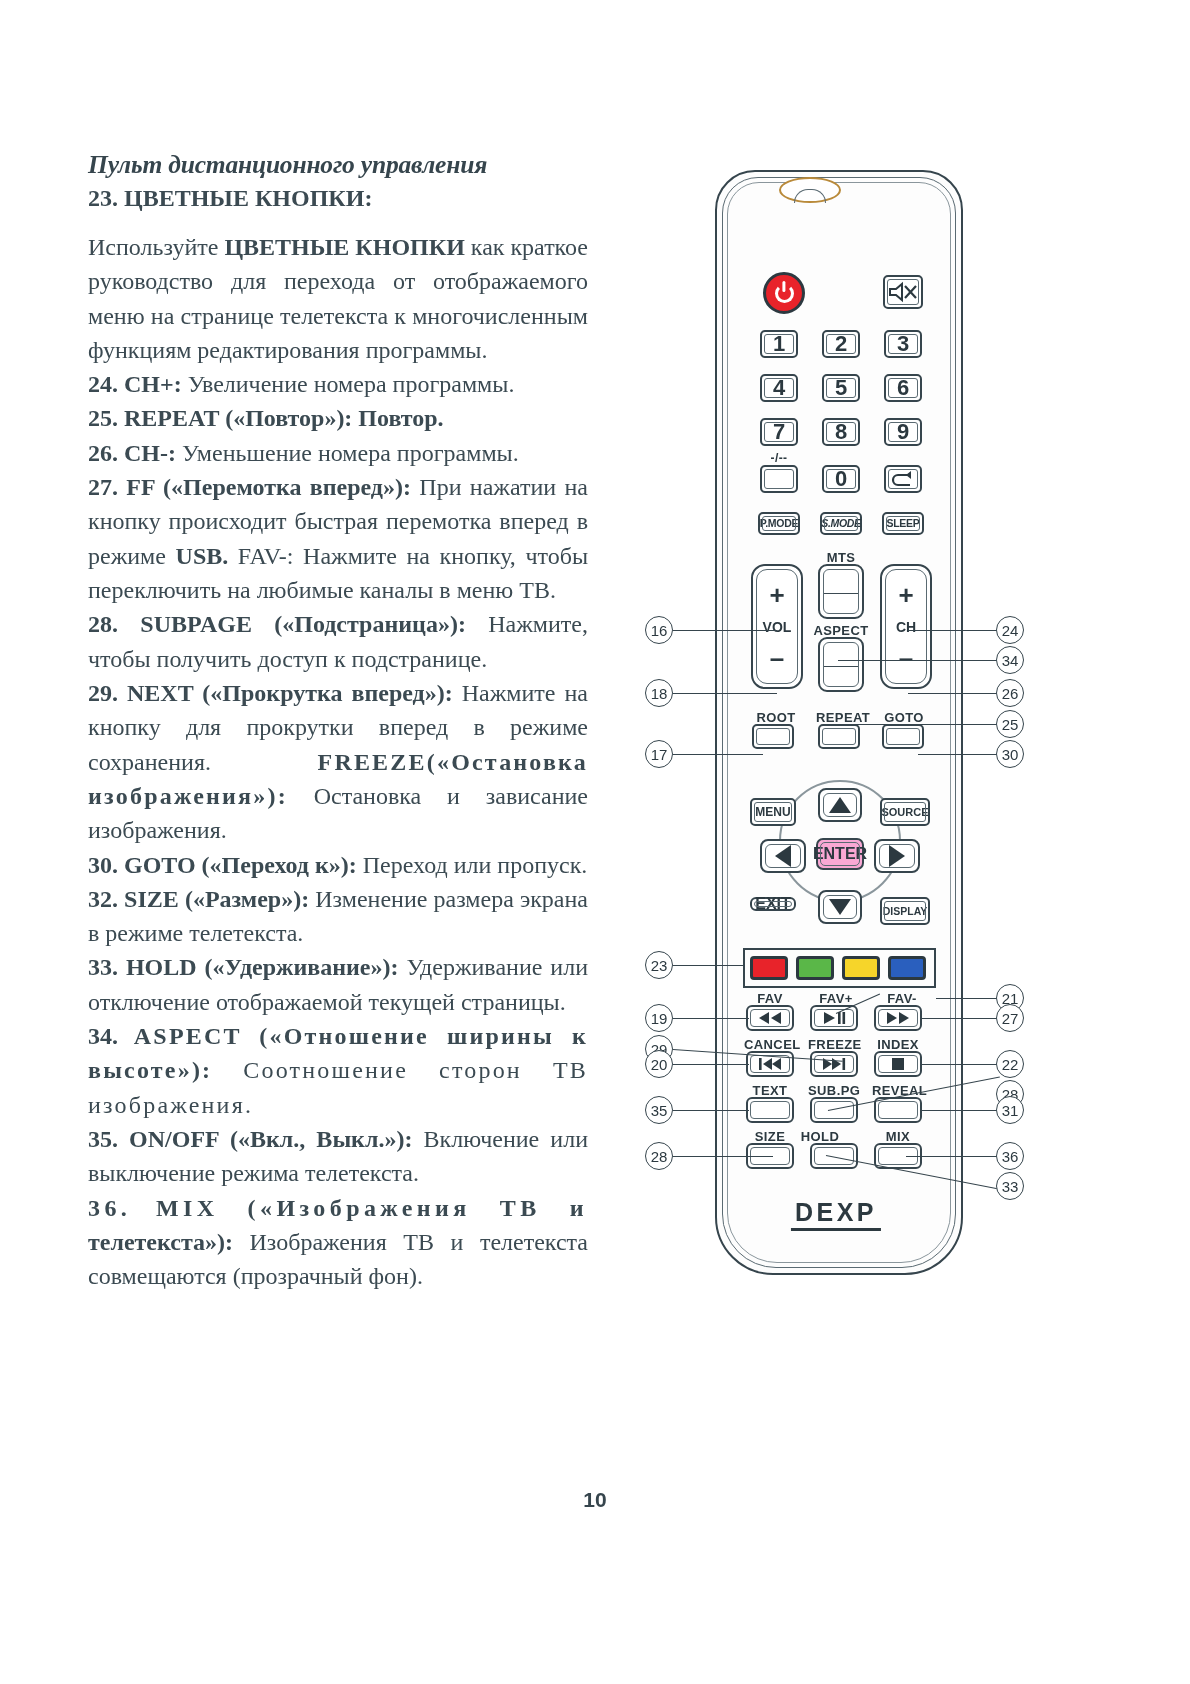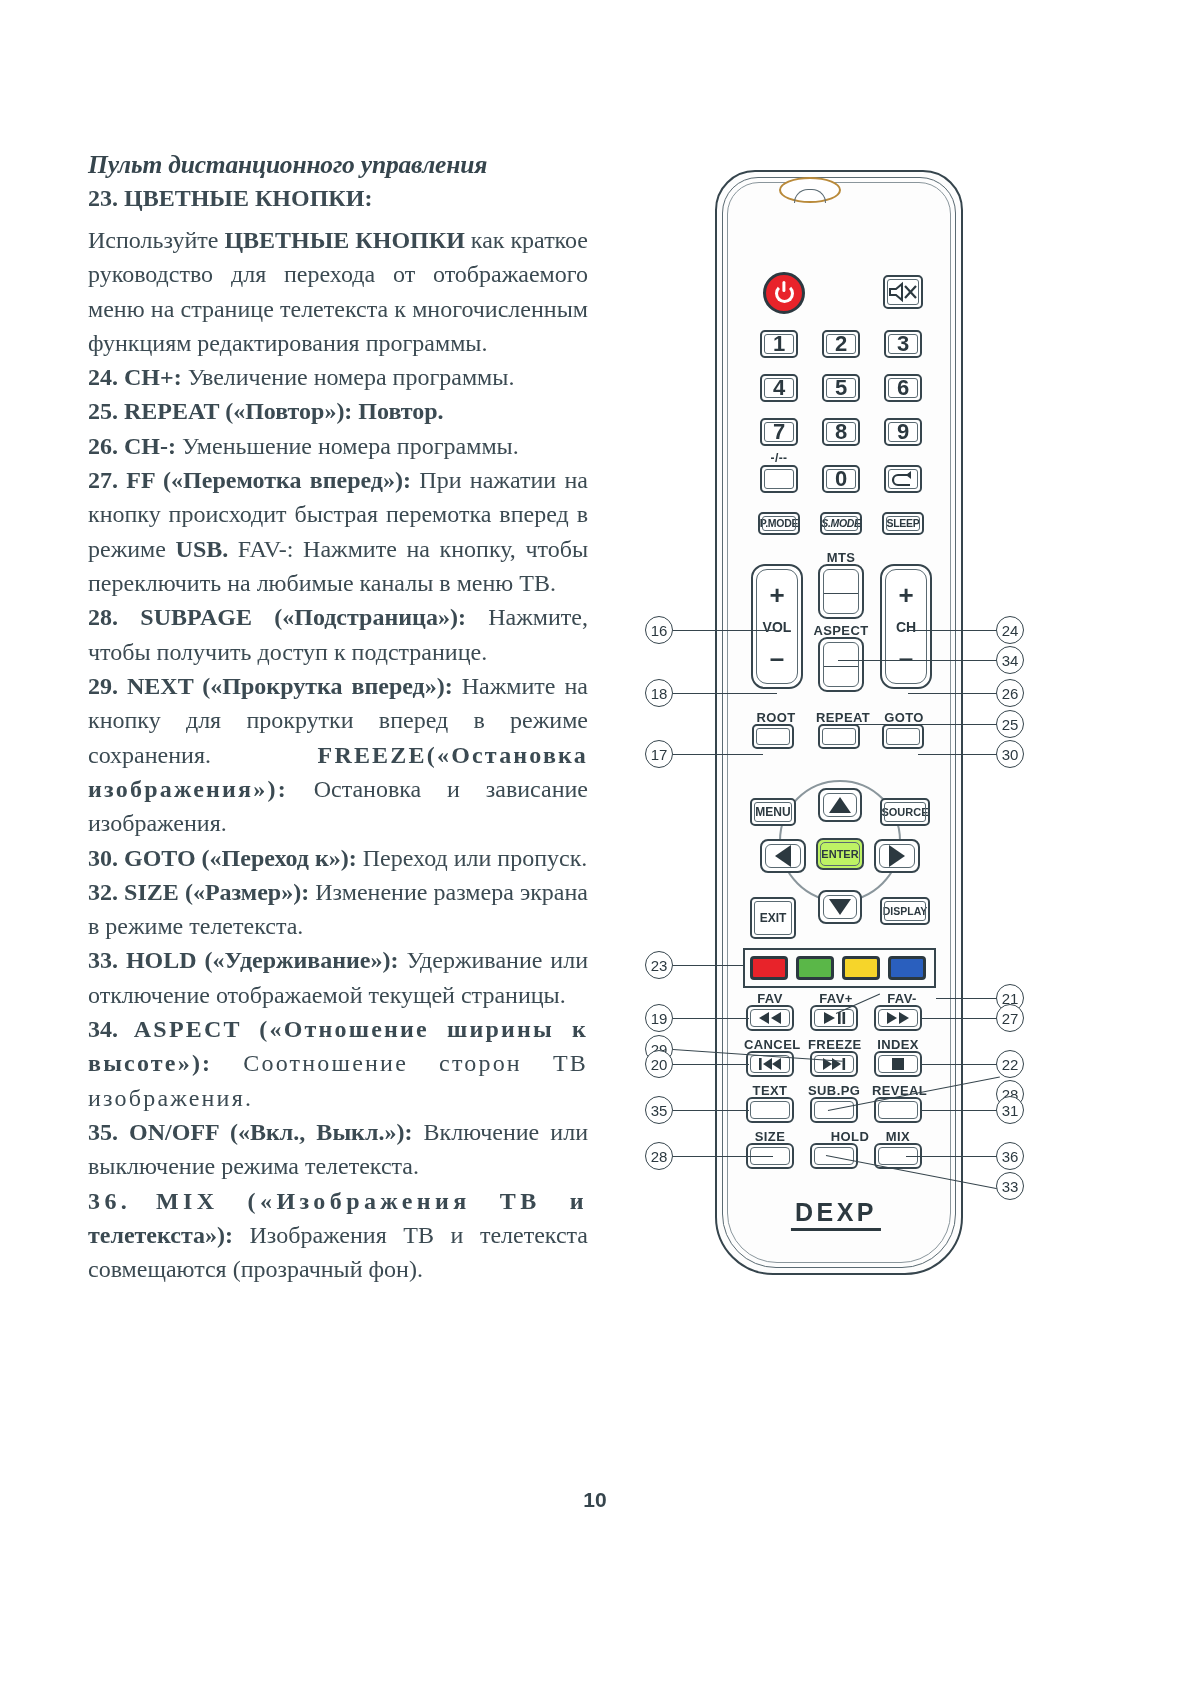--- a/index.html
+++ b/index.html
@@ -305,25 +305,25 @@
   .tri-down  { border-left: 11px solid transparent; border-right: 11px solid transparent; border-top: 16px solid #2c3940; }
   .tri-left  { border-top: 11px solid transparent; border-bottom: 11px solid transparent; border-right: 16px solid #2c3940; }
   .tri-right { border-top: 11px solid transparent; border-bottom: 11px solid transparent; border-left: 16px solid #2c3940; }
 
   .enter-btn {
     position: absolute;
     width: 48px; height: 32px;
     box-sizing: border-box;
     border: 2.5px solid #36454d;
     border-radius: 7px;
-    background: #bef264;
+    background: #f9a8d4;
     display: flex; align-items: center; justify-content: center;
     font-family: "Liberation Sans", sans-serif;
     font-weight: bold;
-    font-size: 11px;
+    font-size: 16px;
     color: #2c3940;
   }
   .enter-btn::before {
     content: "";
     position: absolute;
     left: 2px; top: 2px; right: 2px; bottom: 2px;
     border: 1px solid #5a6a72;
     border-radius: 5px;
   }
 
@@ -413,21 +413,21 @@
     z-index: 5;
   }
 </style>
 </head>
 <body>
 
 <div class="text-column">
 
   <h1 class="doc-title">Пульт дистанционного управления</h1>
 
-  <p class="para nojust" style="margin-bottom:8px;">
+  <p class="para nojust" style="margin-bottom:15px;">
     <span class="num">23.</span>
     <b>ЦВЕТНЫЕ КНОПКИ:</b>
   </p>
 
   <p class="para">
     <span>Используйте </span><b>ЦВЕТНЫЕ КНОПКИ</b><span> как краткое руководство для перехода от отображаемого меню на странице телетекста к многочисленным функциям редактирования программы.</span>
   </p>
 
   <p class="para nojust">
     <span class="num">24.</span>
@@ -580,21 +580,21 @@
     <span class="tri tri-left"></span>
   </div>
   <div class="enter-btn" style="left:176px; top:683px;">ENTER</div>
   <div class="arrow-btn" style="left:234px; top:684px; width:46px; height:34px;">
     <span class="tri tri-right"></span>
   </div>
   <div class="arrow-btn" style="left:178px; top:735px; width:44px; height:34px;">
     <span class="tri tri-down"></span>
   </div>
 
-  <div class="btn nav-btn" style="left:110px; top:742px; width:46px; height:42px; font-size:12px;">EXIT</div>
+  <div class="btn nav-btn" style="left:110px; top:742px; width:46px; height:14px; font-size:16px;border-radius:6px;">EXIT</div>
   <div class="btn nav-btn" style="left:240px; top:742px; width:50px; height:28px; font-size:10.5px;">DISPLAY</div>
 
   <div class="color-group" style="left:103px; top:793px; width:193px; height:40px;"></div>
   <div class="color-btn" style="left:110px; top:801px; background:#e8232a;"></div>
   <div class="color-btn" style="left:156px; top:801px; background:#5ab748;"></div>
   <div class="color-btn" style="left:202px; top:801px; background:#f6d52a;"></div>
   <div class="color-btn" style="left:248px; top:801px; background:#2a5fbe;"></div>
 
   <div class="cap" style="left:108px; top:836px; width:44px;">FAV</div>
   <div class="cap" style="left:172px; top:836px; width:48px;">FAV+</div>
@@ -646,21 +646,21 @@
 
   <div class="cap" style="left:104px; top:928px; width:52px;text-align:center;">TEXT</div>
   <div class="cap" style="left:168px; top:928px; width:52px;">SUB.PG</div>
   <div class="cap" style="left:232px; top:928px; width:52px;">REVEAL</div>
 
   <div class="tr-btn" style="left:106px; top:942px;"></div>
   <div class="tr-btn" style="left:170px; top:942px;"></div>
   <div class="tr-btn" style="left:234px; top:942px;"></div>
 
   <div class="cap" style="left:104px; top:974px; width:52px;">SIZE</div>
-  <div class="cap" style="left:184px; top:974px; width:52px;">HOLD</div>
+  <div class="cap" style="left:154px; top:974px; width:52px;">HOLD</div>
   <div class="cap" style="left:232px; top:974px; width:52px;">MIX</div>
 
   <div class="tr-btn" style="left:106px; top:988px;"></div>
   <div class="tr-btn" style="left:170px; top:988px;"></div>
   <div class="tr-btn" style="left:234px; top:988px;"></div>
 
   <div class="brand" style="top:1043px; left:196px;">DEXP</div>
 
   <div class="callout" style="left:5px; top:461px;">16</div>
   <div class="lead" style="left:33px; top:475px; width:104px;"></div>

